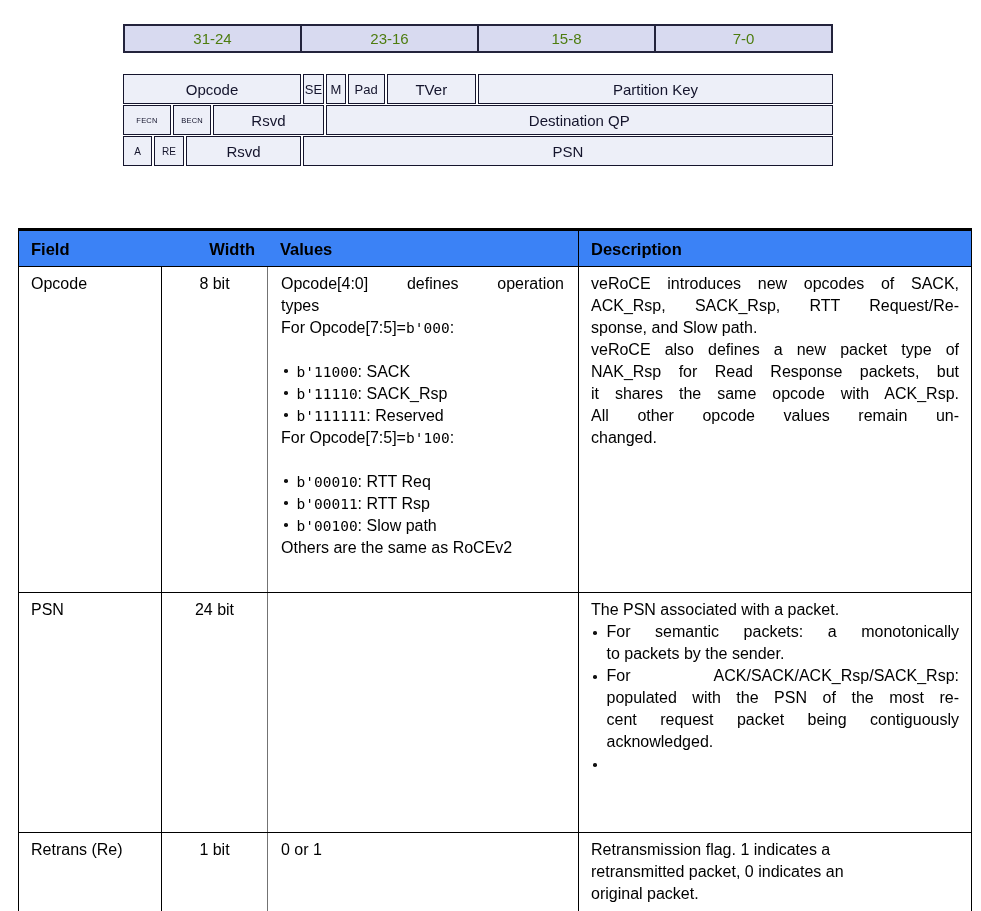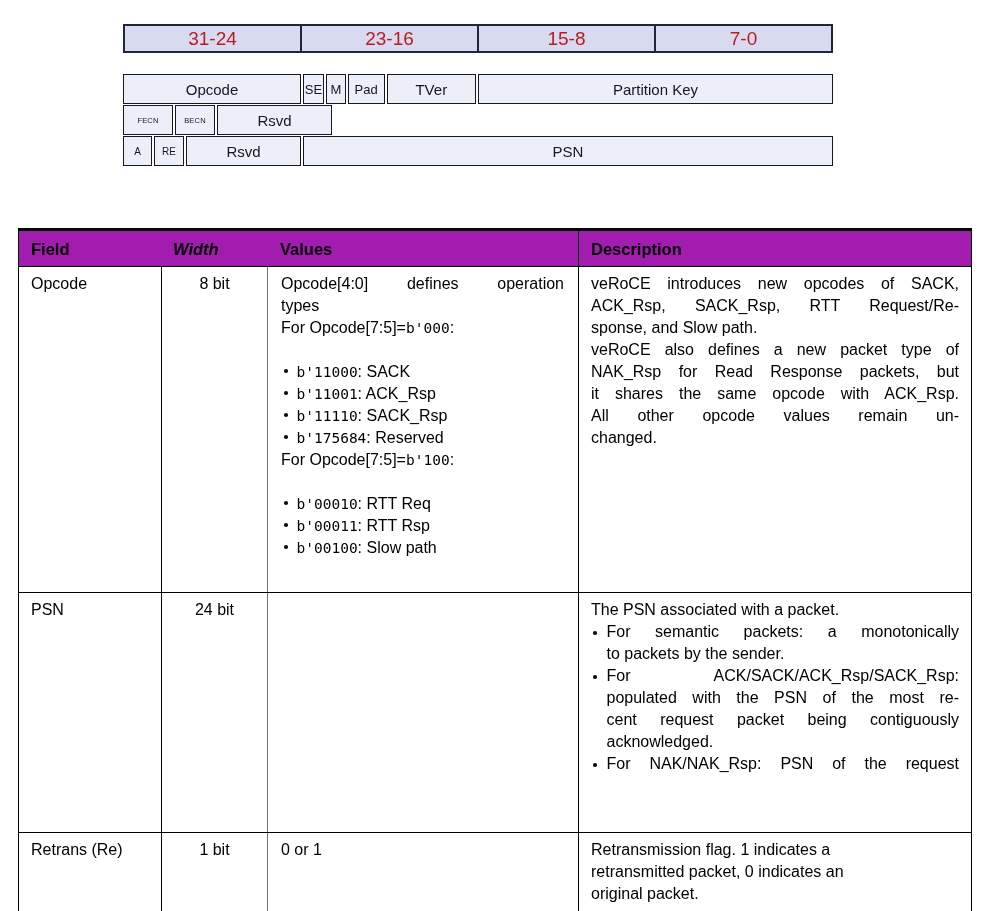--- a/index.html
+++ b/index.html
@@ -9,21 +9,21 @@
   }
 
   
   .bits-header{
     position:absolute;left:123px;top:24px;width:710px;height:29px;
     display:flex;box-sizing:border-box;
     border:2px solid #23233c;background:#d8daf0;
   }
   .bits-header .bh-cell{
     flex:1;display:flex;align-items:center;justify-content:center;
-    font-size:19px;color:#b91c1c;border-left:2px solid #23233c;
+    font-size:15px;color:#4d7c0f;border-left:2px solid #23233c;
   }
   .bits-header .bh-cell:first-child{border-left:none;}
 
   .packet{position:absolute;left:123px;top:74px;width:710px;}
   .prow{display:flex;gap:2px;margin-bottom:1px;}
   .pcell{
     box-sizing:border-box;height:30px;
     border:1px solid #15152d;background:#edeff8;
     display:flex;align-items:center;justify-content:center;
     font-size:15px;color:#14142c;white-space:nowrap;
@@ -33,23 +33,23 @@
   .pcell.xxs{font-size:10px;}
 
   
   .ftable{
     position:absolute;left:18px;top:228px;width:954px;
     box-sizing:border-box;
     border:1px solid #000;border-top-width:3px;border-bottom-width:2px;
     font-size:16px;line-height:22px;
   }
   .grid4{display:grid;grid-template-columns:142px 106px 311px 393px;}
-  .hrow{background:#a21caf;}
+  .hrow{background:#3b82f6;}
   .hc{box-sizing:border-box;min-height:35px;padding:7px 12px 6px;font-weight:bold;font-size:16.5px;}
-  .hc.hw{text-align:left;font-style:italic;}
+  .hc.hw{text-align:right;}
   .hc.hv{padding-left:13px;}
   .hc.hd{border-left:1px solid #000;}
   .brow{border-top:1px solid #000;}
   .bc{box-sizing:border-box;padding:6px 12px 8px;}
   .bc.cw{text-align:center;border-left:1px solid #000;padding-left:4px;padding-right:4px;}
   .bc.cv{border-left:1px solid #737373;padding:6px 14px 8px 13px;}
   .bc.cd{border-left:1px solid #000;}
   .r0 .bc{min-height:325px;}
   .r1 .bc{min-height:239px;}
   .r2 .bc{min-height:73px;}
@@ -86,20 +86,21 @@
       <div class="pcell sm" style="width:21px">SE</div>
       <div class="pcell sm" style="width:20px">M</div>
       <div class="pcell sm" style="width:37px">Pad</div>
       <div class="pcell" style="width:90px">TVer</div>
       <div class="pcell" style="width:357px">Partition Key</div>
     </div>
     <div class="prow">
       <div class="pcell xs" style="width:50px">FECN</div>
       <div class="pcell xs" style="width:40px">BECN</div>
       <div class="pcell" style="width:115px">Rsvd</div>
+      <div class="pcell" style="width:530px">Destination QP</div>
     </div>
     <div class="prow">
       <div class="pcell xxs" style="width:29px">A</div>
       <div class="pcell xxs" style="width:30px">RE</div>
       <div class="pcell" style="width:115px">Rsvd</div>
       <div class="pcell" style="width:530px">PSN</div>
     </div>
   </div>
 
   <div class="ftable">
@@ -119,50 +120,46 @@
         <span class="ln">types</span>
         <span class="ln"><span>For Opcode[7:5]=</span><span class="code">b'000</span><span>:</span></span>
         <span class="ln blank"></span>
         <span class="ln vb">
             <span class="dot"></span>
             <span class="code">b'11000</span>
             <span class="vbt">: SACK</span>
           </span>
         <span class="ln vb">
             <span class="dot"></span>
-            <span class="code">b'11001</span>
-            <span class="vbt">: ACK_Rsp</span>
-          </span>
-        <span class="ln vb">
-            <span class="dot"></span>
             <span class="code">b'11110</span>
             <span class="vbt">: SACK_Rsp</span>
           </span>
         <span class="ln vb">
             <span class="dot"></span>
-            <span class="code">b'175684</span>
+            <span class="code">b'111111</span>
             <span class="vbt">: Reserved</span>
           </span>
         <span class="ln"><span>For Opcode[7:5]=</span><span class="code">b'100</span><span>:</span></span>
         <span class="ln blank"></span>
         <span class="ln vb">
             <span class="dot"></span>
             <span class="code">b'00010</span>
             <span class="vbt">: RTT Req</span>
           </span>
         <span class="ln vb">
             <span class="dot"></span>
             <span class="code">b'00011</span>
             <span class="vbt">: RTT Rsp</span>
           </span>
         <span class="ln vb">
             <span class="dot"></span>
             <span class="code">b'00100</span>
             <span class="vbt">: Slow path</span>
           </span>
+        <span class="ln">Others are the same as RoCEv2</span>
       </div>
       <div class="bc cd">
         <span class="ln jl">veRoCE introduces new opcodes of SACK,</span>
         <span class="ln jl">ACK_Rsp, SACK_Rsp, RTT Request/Re-</span>
         <span class="ln">sponse, and Slow path.</span>
         <span class="ln jl">veRoCE also defines a new packet type of</span>
         <span class="ln jl">NAK_Rsp for Read Response packets, but</span>
         <span class="ln jl">it shares the same opcode with ACK_Rsp.</span>
         <span class="ln jl">All other opcode values remain un-</span>
         <span class="ln">changed.</span>
@@ -187,21 +184,20 @@
           <span class="dlines">
             <span class="ln jl">For ACK/SACK/ACK_Rsp/SACK_Rsp:</span>
             <span class="ln jl">populated with the PSN of the most re-</span>
             <span class="ln jl">cent request packet being contiguously</span>
             <span class="ln">acknowledged.</span>
           </span>
         </span>
         <span class="ln db">
           <span class="dot"></span>
           <span class="dlines">
-            <span class="ln jl">For NAK/NAK_Rsp: PSN of the request</span>
           </span>
         </span>
       </div>
     </div>
 
     <div class="grid4 brow r2">
       <div class="bc">Retrans (Re)</div>
       <div class="bc cw">1 bit</div>
       <div class="bc cv">0 or 1</div>
       <div class="bc cd">

